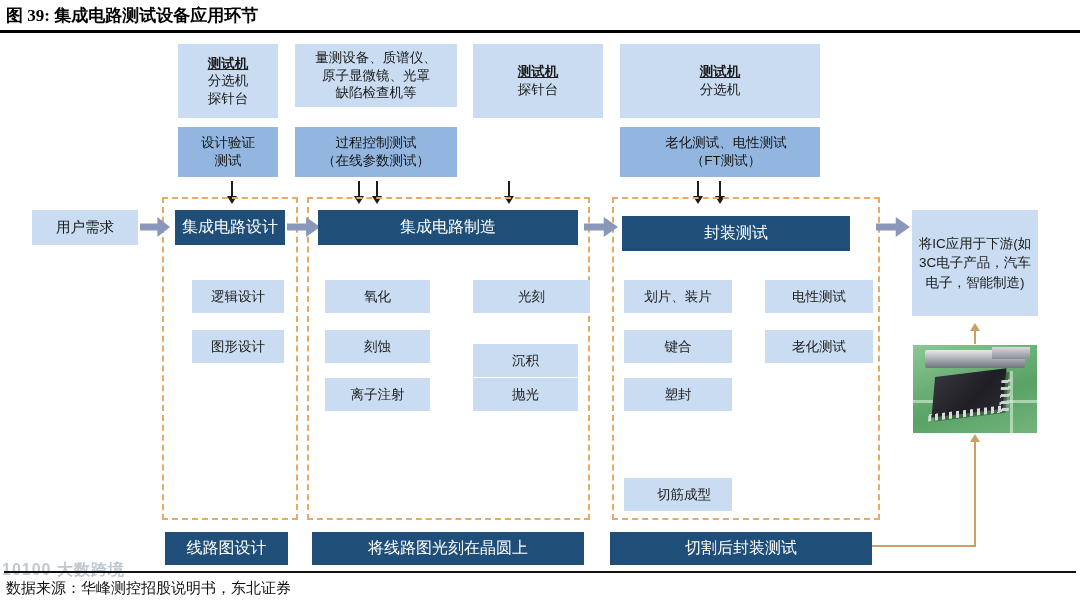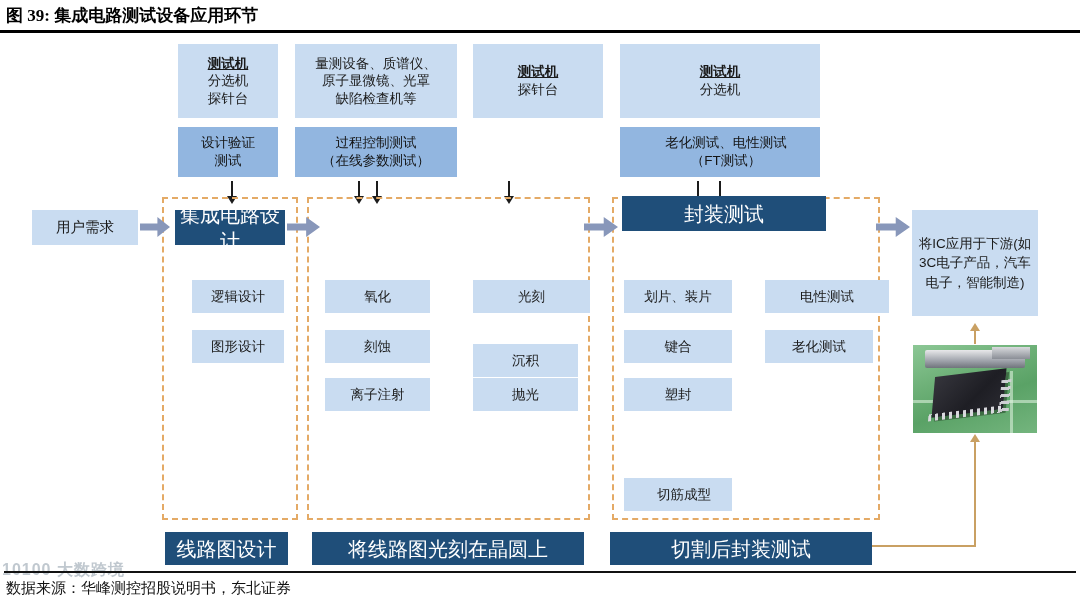--- a/index.html
+++ b/index.html
@@ -13,21 +13,21 @@
   
   .fig-title { left:6px; top:4px; font-family:"Liberation Serif","DejaVu Serif",serif;
                font-weight:bold; font-size:17px; color:#000; }
   .title-rule { left:0; top:30px; width:1080px; height:3px; background:#000; }
 
   
   .box { display:flex; flex-direction:column; align-items:center; justify-content:center;
          text-align:center; line-height:1.3; }
   .lt  { background:#c9dcf1; color:#1a1a1a; font-size:13.5px; }
   .md  { background:#92b6e0; color:#141414; font-size:13.5px; }
-  .dk  { background:#1f4e79; color:#ffffff; font-size:20px; }
+  .dk  { background:#1f4e79; color:#ffffff; font-size:16px; }
   .eq-head { font-weight:bold; text-decoration:underline; }
 
   
   .dashed { border:2px dashed #e4aa66; background:transparent; }
 
   
   .flow-arrow { height:20px; background:#8897ba;
     clip-path:polygon(0 32%, 58% 32%, 58% 0, 100% 50%, 58% 100%, 58% 68%, 0 68%); }
 
   
@@ -72,21 +72,21 @@
 <div id="stage">
 
   <div class="abs fig-title">图 39:  集成电路测试设备应用环节</div>
   <div class="abs title-rule"></div>
 
   <div class="abs box lt" style="left:178px;top:44px;width:100px;height:74px;">
     <span class="eq-head">测试机</span>
     <span class="pre">分选机
 探针台</span>
   </div>
-  <div class="abs box lt" style="left:295px;top:44px;width:162px;height:74px;align-items:center;">
+  <div class="abs box lt" style="left:295px;top:44px;width:162px;height:63px;align-items:center;">
     <span class="pre">量测设备、质谱仪、
 原子显微镜、光罩
 缺陷检查机等</span>
   </div>
   <div class="abs box lt" style="left:473px;top:44px;width:130px;height:74px;">
     <span class="eq-head">测试机</span>
     <span class="pre">探针台</span>
   </div>
   <div class="abs box lt" style="left:620px;top:44px;width:200px;height:74px;">
     <span class="eq-head">测试机</span>
@@ -110,40 +110,41 @@
   <div class="abs dashed" style="left:162px;top:197px;width:136px;height:323px;"></div>
   <div class="abs dashed" style="left:307px;top:197px;width:283px;height:323px;"></div>
   <div class="abs dashed" style="left:612px;top:197px;width:268px;height:323px;"></div>
 
   <div class="abs box lt" style="left:32px;top:210px;width:106px;height:35px;font-size:14.5px;">用户需求</div>
   <div class="abs flow-arrow" style="left:140px;top:217px;width:30px;"></div>
 
   <div class="abs box dk" style="left:175px;top:210px;width:110px;height:35px;">集成电路设计</div>
   <div class="abs flow-arrow" style="left:287px;top:217px;width:33px;"></div>
 
+  <div class="abs box dk" style="left:318px;top:210px;width:260px;height:35px;">集成电路制造</div>
   <div class="abs flow-arrow" style="left:584px;top:217px;width:34px;"></div>
 
-  <div class="abs box dk" style="left:622px;top:196px;width:204px;height:35px;text-align:center;">封装测试</div>
+  <div class="abs box dk" style="left:622px;top:216px;width:228px;height:35px;text-align:center;">封装测试</div>
   <div class="abs flow-arrow" style="left:876px;top:217px;width:34px;"></div>
 
   <div class="abs box lt" style="left:192px;top:280px;width:92px;height:33px;">逻辑设计</div>
   <div class="abs box lt" style="left:192px;top:330px;width:92px;height:33px;">图形设计</div>
 
   <div class="abs box lt" style="left:325px;top:280px;width:105px;height:33px;">氧化</div>
   <div class="abs box lt" style="left:325px;top:330px;width:105px;height:33px;">刻蚀</div>
   <div class="abs box lt" style="left:325px;top:378px;width:105px;height:33px;">离子注射</div>
   <div class="abs box lt" style="left:473px;top:280px;width:117px;height:33px;">光刻</div>
   <div class="abs box lt" style="left:473px;top:344px;width:105px;height:33px;">沉积</div>
   <div class="abs box lt" style="left:473px;top:378px;width:105px;height:33px;">抛光</div>
 
   <div class="abs box lt" style="left:624px;top:280px;width:108px;height:33px;">划片、装片</div>
   <div class="abs box lt" style="left:624px;top:330px;width:108px;height:33px;">键合</div>
   <div class="abs box lt" style="left:624px;top:378px;width:108px;height:33px;">塑封</div>
   <div class="abs box lt" style="left:624px;top:478px;width:108px;height:33px;padding-left:12px;">切筋成型</div>
-  <div class="abs box lt" style="left:765px;top:280px;width:124px;height:33px;">电性测试</div>
+  <div class="abs box lt" style="left:765px;top:280px;width:108px;height:33px;">电性测试</div>
   <div class="abs box lt" style="left:765px;top:330px;width:108px;height:33px;">老化测试</div>
 
   <div class="abs box lt" style="left:912px;top:210px;width:126px;height:106px;padding:4px;line-height:1.45;">将IC应用于下游(如3C电子产品，汽车电子，智能制造)</div>
 
   <div class="abs photo" style="left:913px;top:345px;width:124px;height:88px;">
     <div class="trace1" style="left:0;top:62%;width:100%;height:3px;"></div>
     <div class="trace2" style="left:78%;top:30%;width:3px;height:70%;"></div>
     <div class="conn"></div>
     <div class="conn2"></div>
     <div class="chip"></div>

